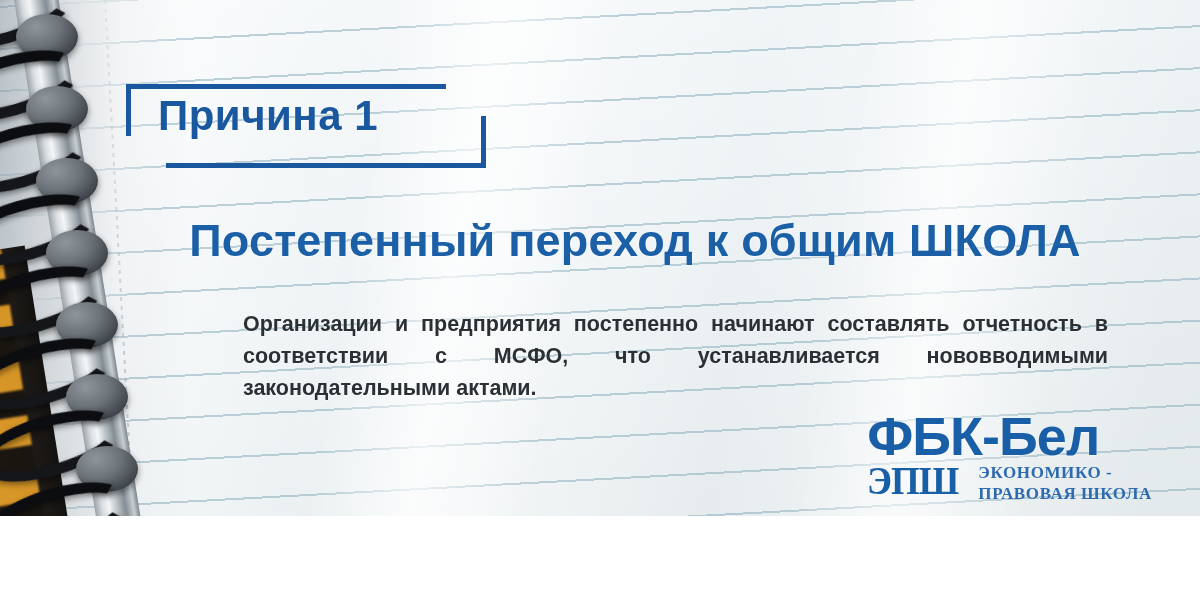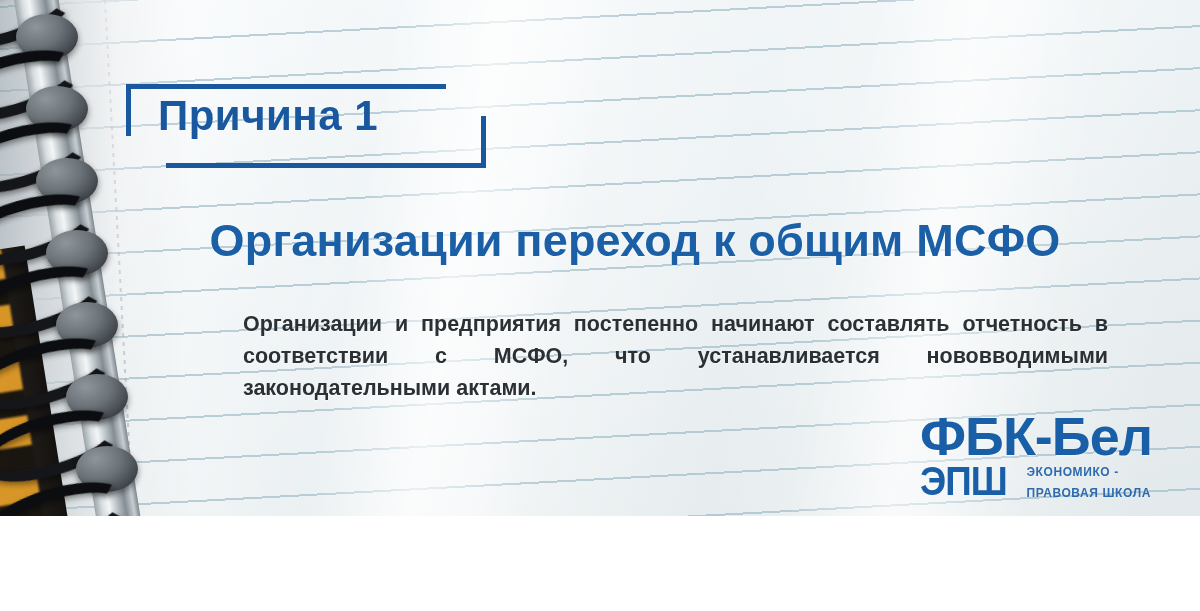--- a/index.html
+++ b/index.html
@@ -178,31 +178,31 @@
 
   
   .logo { position:absolute; right:48px; bottom:12px; text-align:left;margin-top:16px; }
   .logo-main {
     font-size:54px; font-weight:bold;
     color:#195FA8;
     letter-spacing:-1px;
     line-height:58px;
     text-shadow:0 1px 2px rgba(255,255,255,.7);
   }
-  .logo-row { display:flex; align-items:flex-start; gap:12px; margin-top:-4px; }
+  .logo-row { display:flex; align-items:flex-start; gap:12px; margin-top:-4px;font-family:Liberation Serif, serif; }
   .logo-abbr {
     font-size:40px; font-weight:bold;
     color:#195FA8;
     letter-spacing:-1px;
     line-height:40px;
     transform:scaleX(.92);
     transform-origin:left center;
   }
   .logo-sub {
-    font-size:12px; font-weight:bold;
+    font-size:17px; font-weight:bold;
     color:#2D6AAE;
     line-height:21px;
     letter-spacing:.6px;
     padding-top:1px;
     white-space:pre-line;
   }
 </style>
 </head>
 <body>
 
@@ -250,21 +250,21 @@
   </div>
 
   <div class="content">
 
     <div class="badge-wrap">
       <div class="badge-frame-tl"></div>
       <div class="badge-frame-br"></div>
       <div class="badge-text">Причина 1</div>
     </div>
 
-    <div class="headline">Организации переход к общим МСФО</div>
+    <div class="headline">Постепенный переход к общим ШКОЛА</div>
 
     <div class="body-text">Организации и предприятия постепенно начинают составлять отчетность в соответствии с МСФО, что устанавливается нововводимыми законодательными актами.</div>
 
     <div class="logo">
       <div class="logo-main">ФБК-Бел</div>
       <div class="logo-row">
         <div class="logo-abbr">ЭПШ</div>
         <div class="logo-sub">ЭКОНОМИКО -
 ПРАВОВАЯ ШКОЛА</div>
       </div>

